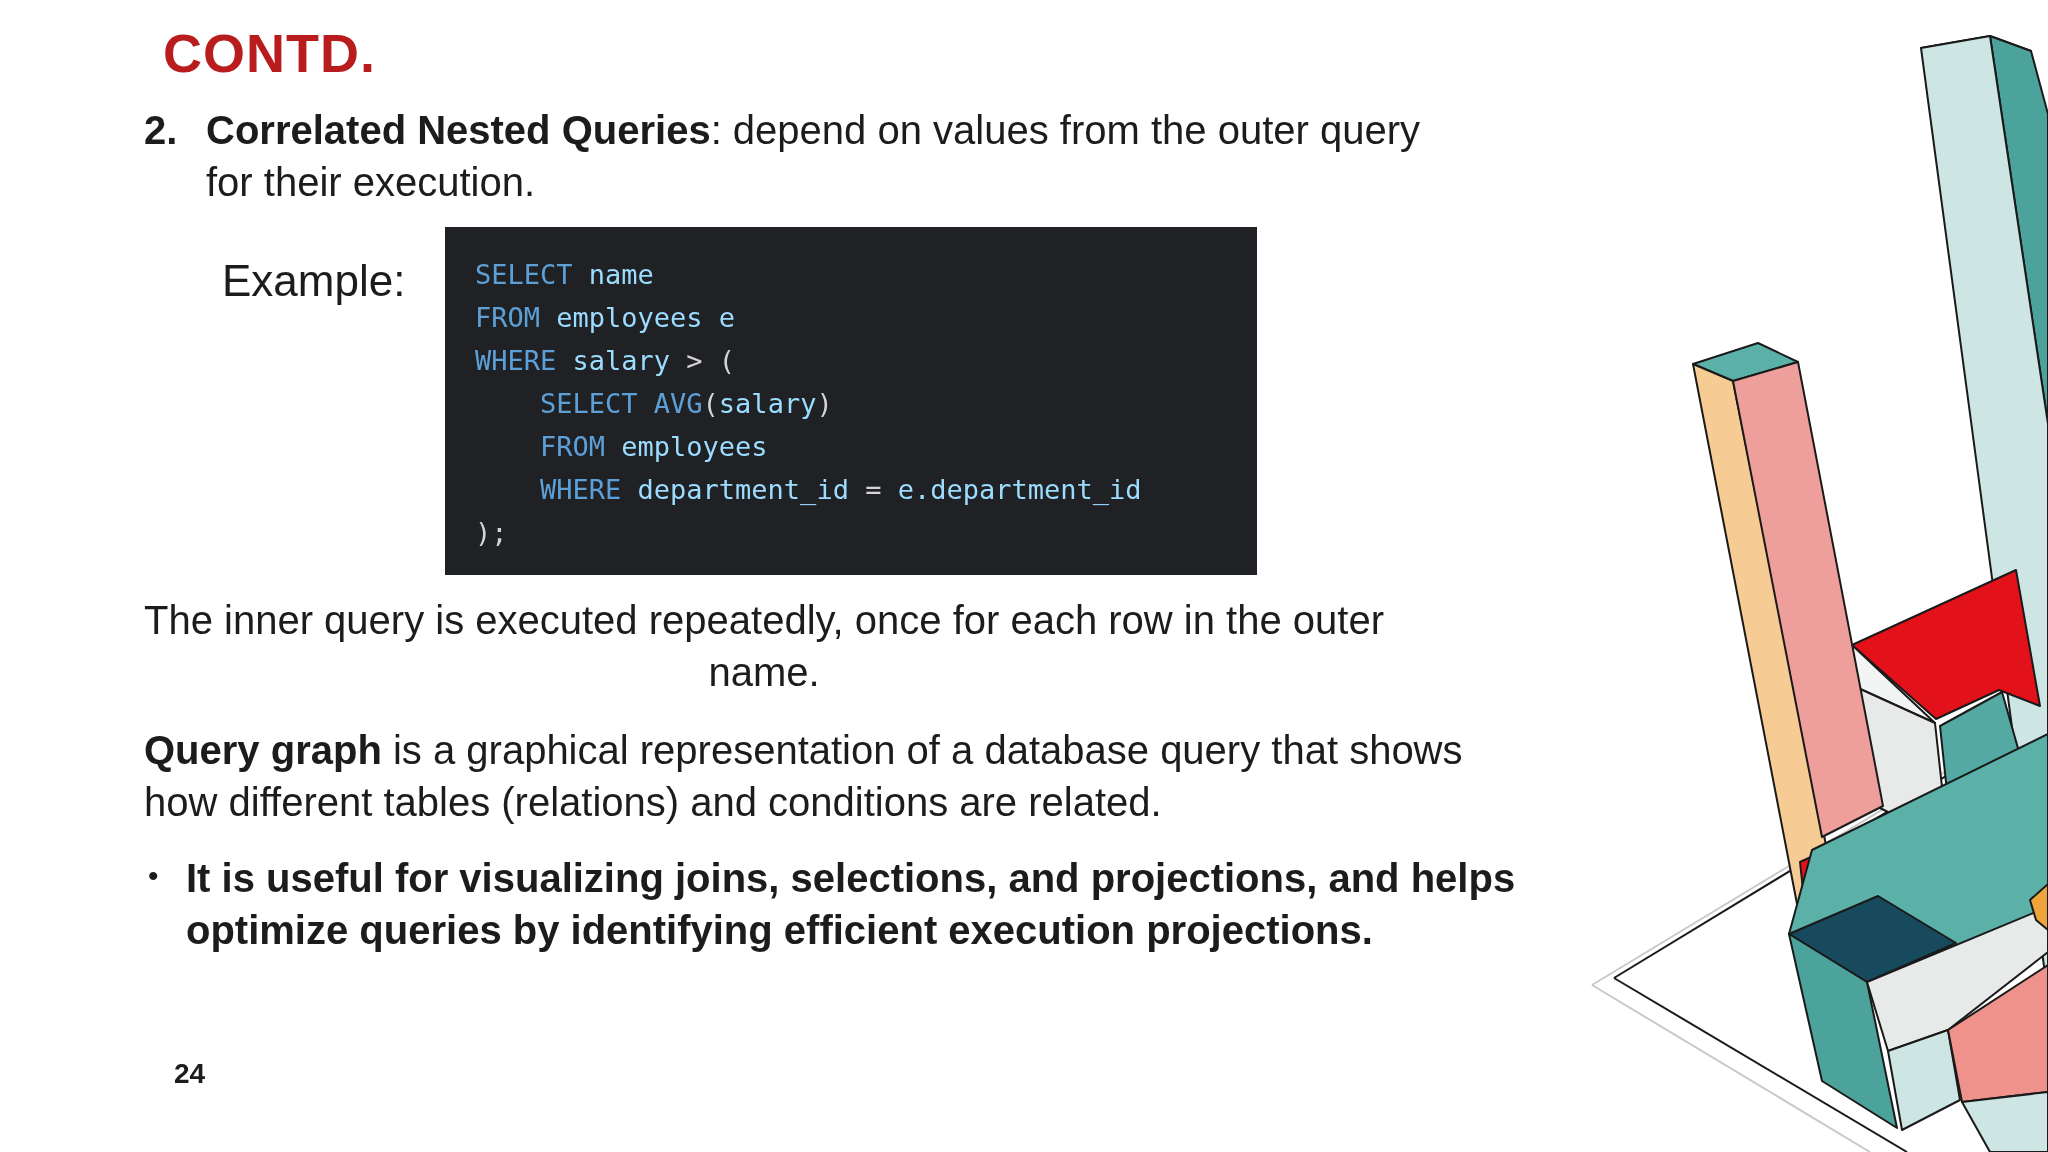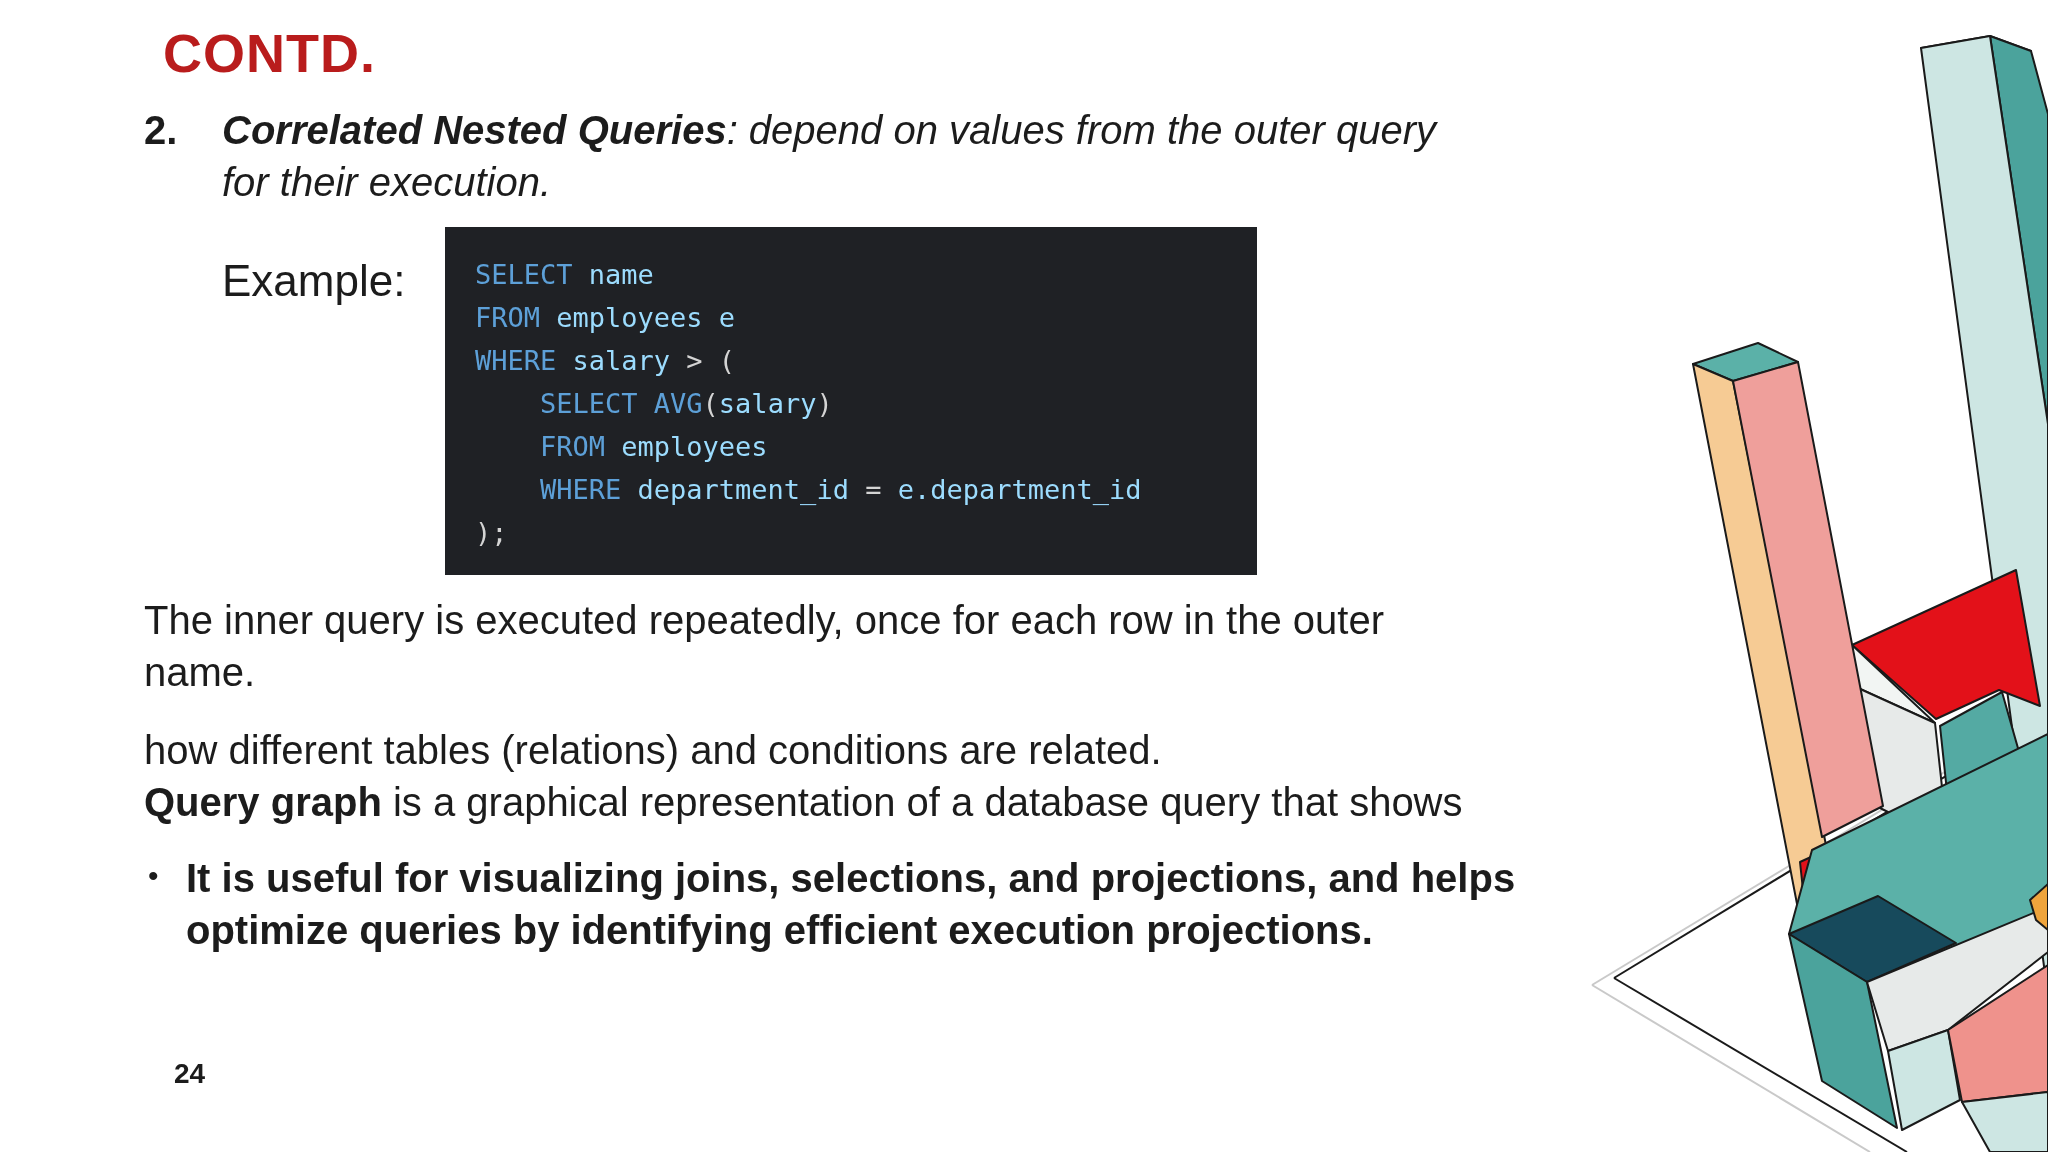--- a/index.html
+++ b/index.html
@@ -11,34 +11,34 @@
     -webkit-font-smoothing:antialiased;
   }
   .abs{position:absolute;}
   .slide-title{
     left:163px;top:22px;
     font-size:54px;font-weight:800;letter-spacing:1px;color:#b91c1c;
     white-space:nowrap;
   }
   .numbered-item{left:144px;top:104px;font-size:40px;line-height:52px;}
   .numbered-item .num{position:absolute;left:0;top:0;font-weight:700;}
-  .numbered-item .body{margin-left:78px;font-style:italic;}
+  .numbered-item .body{margin-left:62px;}
   .line{white-space:nowrap;}
   b,.bold{font-weight:700;}
   .example-label{left:222px;top:256px;font-size:44px;white-space:nowrap;}
   .code-block{
     left:445px;top:227px;width:812px;height:348px;
     box-sizing:border-box;
     padding:26px 0 0 30px;
     font-family:"DejaVu Sans Mono","Liberation Mono",monospace;
     font-size:27px;line-height:43px;
     white-space:pre;
   }
   .para{font-size:40px;line-height:52px;}
-  .para1{left:144px;top:594px;}
+  .para1{left:144px;top:594px;text-align:center;}
   .para2{left:144px;top:724px;}
   .bullet-item{left:144px;top:852px;font-size:40px;line-height:52px;}
   .bullet-item .dot{position:absolute;left:4px;top:-2px;font-size:30px;}
   .bullet-item .body{margin-left:42px;font-weight:bold;}
   .page-number{left:174px;top:1058px;font-size:28px;font-weight:700;}
   #illustration-svg{position:absolute;left:0;top:0;width:2048px;height:1152px;pointer-events:none;}
 </style>
 </head>
 <body>
 
@@ -84,22 +84,22 @@
 <div class="abs example-label">Example:</div>
 
 <div class="abs code-block" id="code-block" style="background: rgb(31, 33, 37);"><div><span style="color: rgb(93, 160, 216);">SELECT</span><span style="color: rgb(156, 220, 254);"> name</span></div><div><span style="color: rgb(93, 160, 216);">FROM</span><span style="color: rgb(156, 220, 254);"> employees e</span></div><div><span style="color: rgb(93, 160, 216);">WHERE</span><span style="color: rgb(156, 220, 254);"> salary </span><span style="color: rgb(212, 212, 212);">&gt; (</span></div><div><span style="color: rgb(212, 212, 212);">    </span><span style="color: rgb(93, 160, 216);">SELECT AVG</span><span style="color: rgb(212, 212, 212);">(</span><span style="color: rgb(156, 220, 254);">salary</span><span style="color: rgb(212, 212, 212);">)</span></div><div><span style="color: rgb(212, 212, 212);">    </span><span style="color: rgb(93, 160, 216);">FROM</span><span style="color: rgb(156, 220, 254);"> employees</span></div><div><span style="color: rgb(212, 212, 212);">    </span><span style="color: rgb(93, 160, 216);">WHERE</span><span style="color: rgb(156, 220, 254);"> department_id </span><span style="color: rgb(212, 212, 212);">= </span><span style="color: rgb(156, 220, 254);">e.department_id</span></div><div><span style="color: rgb(212, 212, 212);">);</span></div></div>
 
 <div class="abs para para1">
   <div class="line">The inner query is executed repeatedly, once for each row in the outer</div>
   <div class="line">name.</div>
 </div>
 
 <div class="abs para para2">
+  <div class="line"><b>Query graph</b><span> is a graphical representation of a database query that shows</span></div>
   <div class="line">how different tables (relations) and conditions are related.</div>
-  <div class="line"><b>Query graph</b><span> is a graphical representation of a database query that shows</span></div>
 </div>
 
 <div class="abs bullet-item">
   <span class="dot">•</span>
   <div class="body">
     <div class="line">It is useful for visualizing joins, selections, and projections, and helps</div>
     <div class="line">optimize queries by identifying efficient execution projections.</div>
   </div>
 </div>
 

